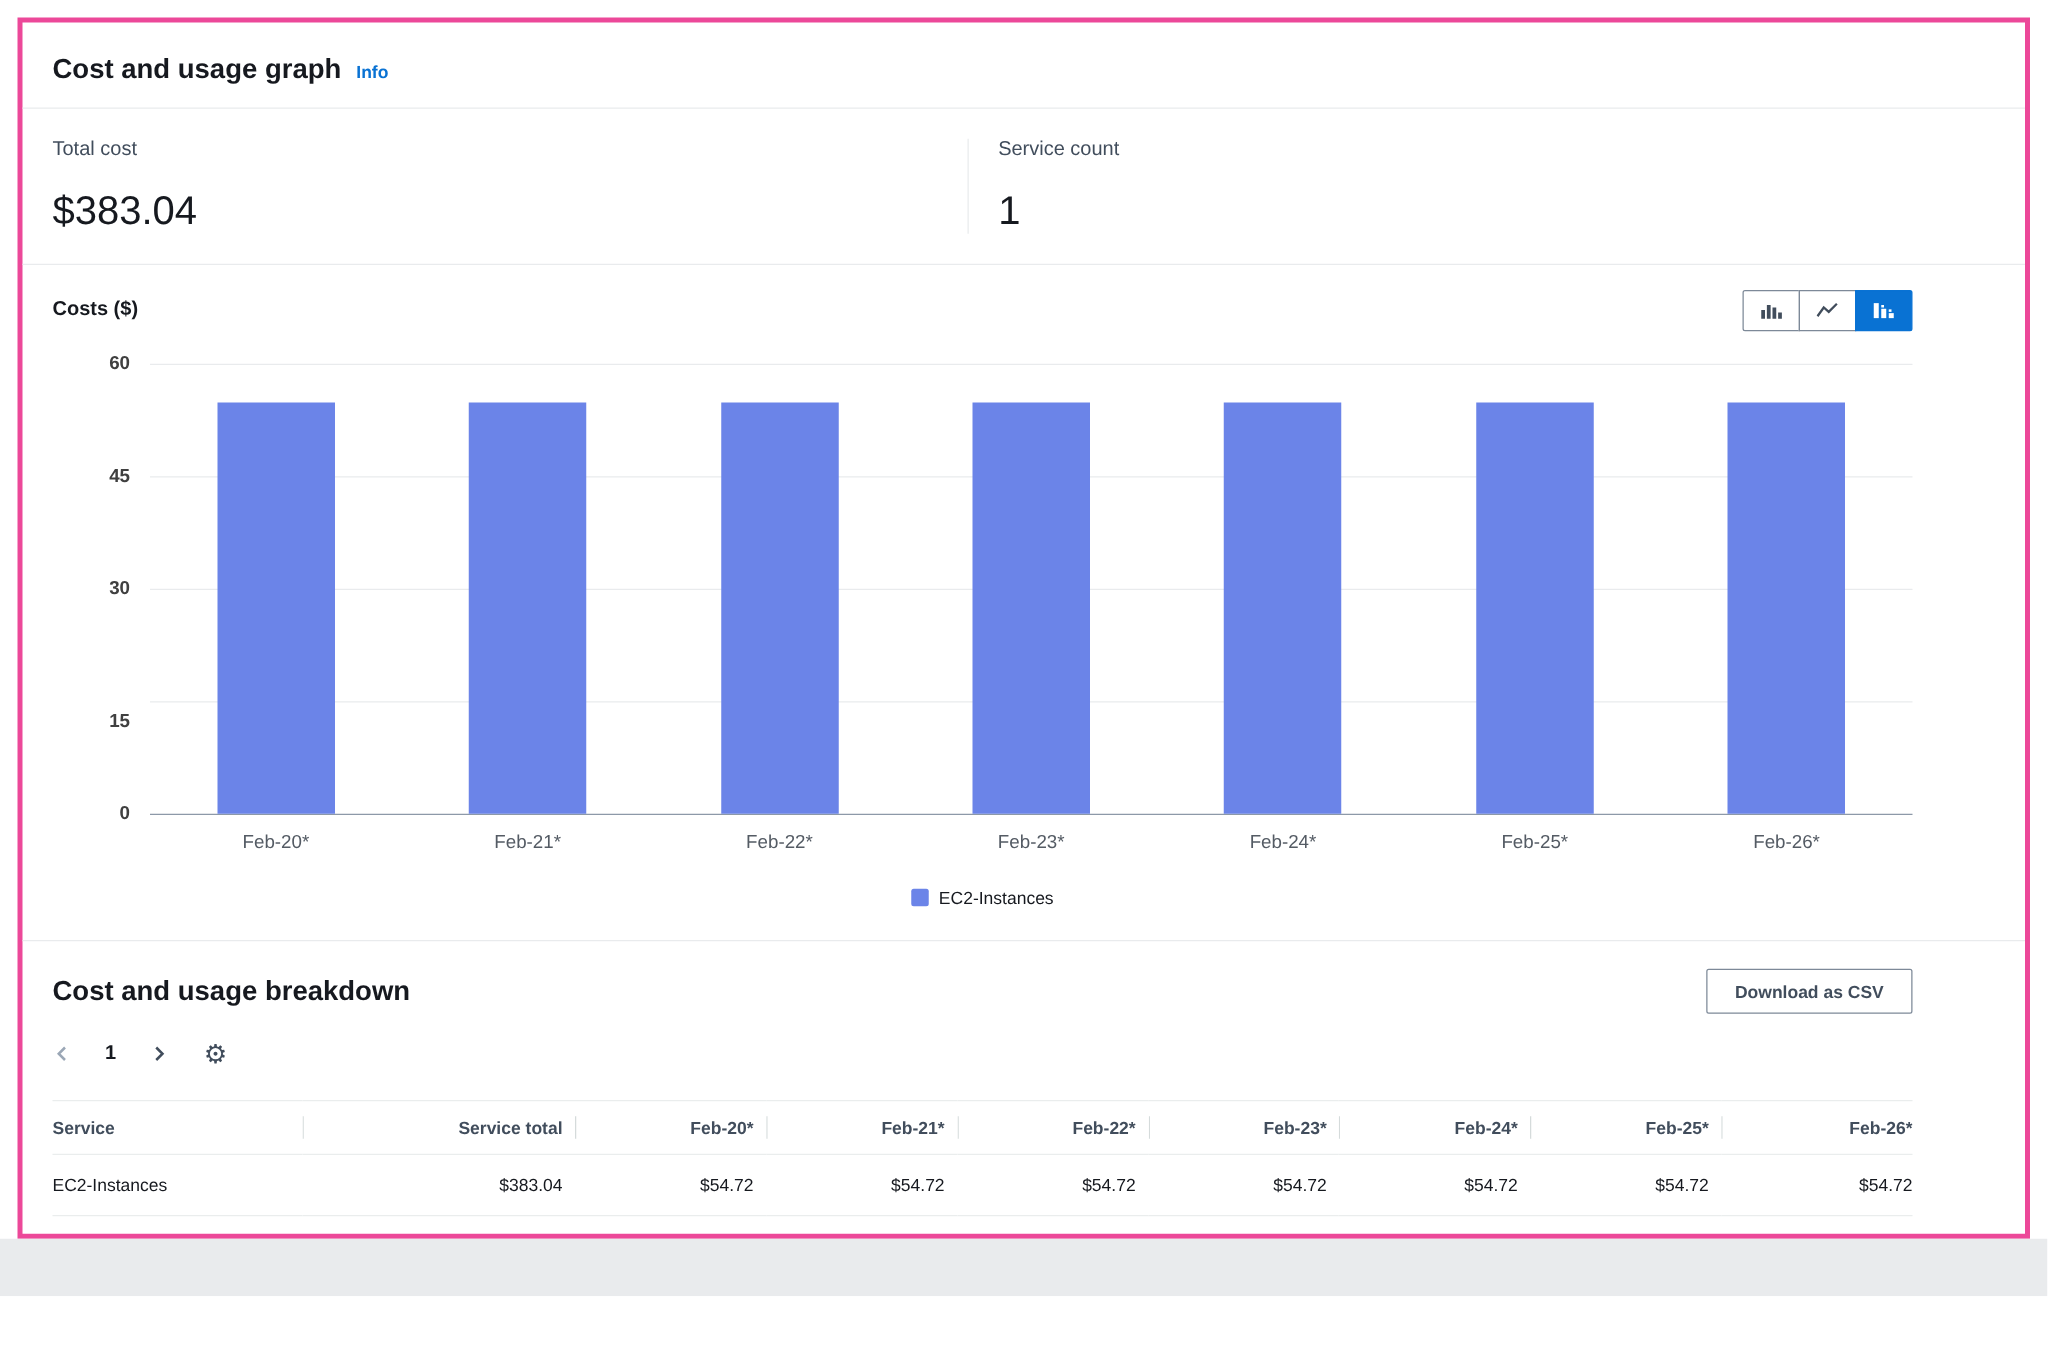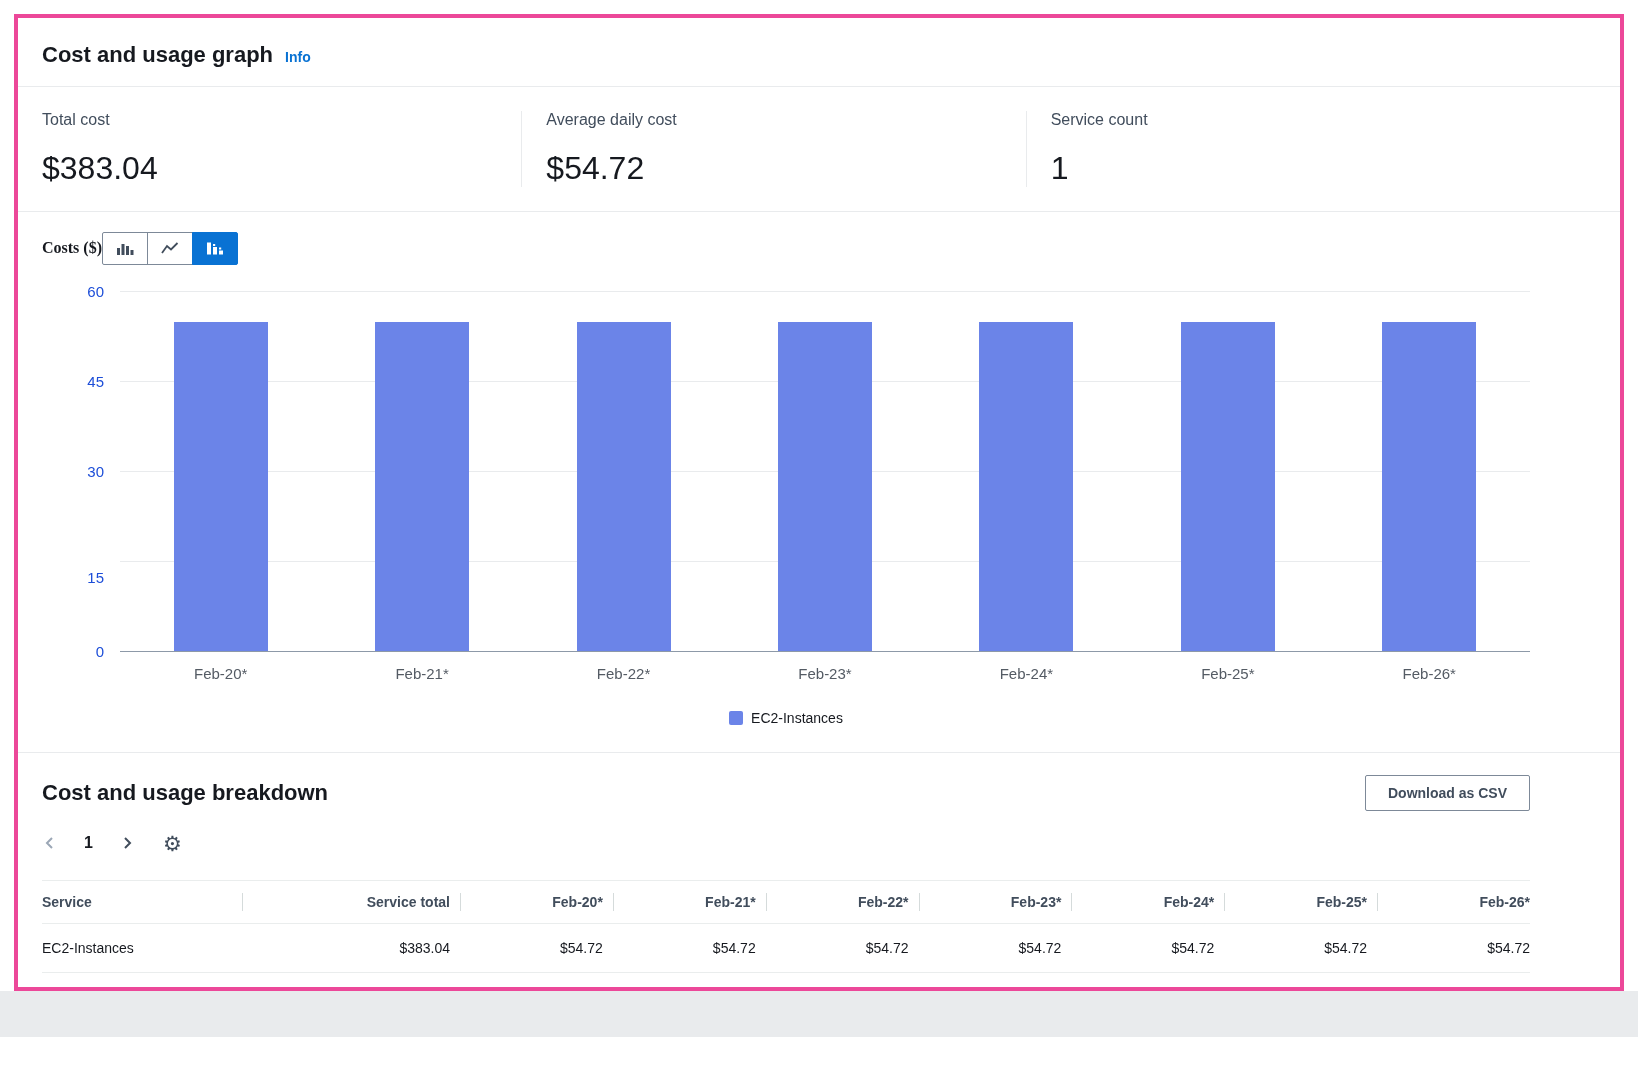--- a/index.html
+++ b/index.html
@@ -27,36 +27,36 @@
     display: flex;
     padding: 24px 90px 24px 24px;
     border-bottom: 1px solid #e9ebed;
   }
   .stat { flex: 1; min-width: 0; }
   .stat + .stat { border-left: 1px solid #e9ebed; padding-left: 24px; }
   .stat-label { font-size: 16px; color: #414d5c; margin-bottom: 21px; }
   .stat-value { font-size: 32px; color: #16191f; line-height: 1.15; }
   
   .chart-section { padding: 20px 90px 26px 24px; border-bottom: 1px solid #e9ebed; }
-  .chart-toolbar { display: flex; align-items: center; margin-bottom: 26px; font-family: Liberation Serif, serif; }
+  .chart-toolbar { display: flex; justify-content: space-between; align-items: center; margin-bottom: 26px; }
   .axis-title { font-size: 16px; font-weight: 700; color: #16191f; }
   .seg-group { display: flex; }
   .seg-btn {
     width: 46px; height: 33px; display: flex; align-items: center; justify-content: center;
     background: #fff; border: 1px solid #7d8998; color: #414d5c;
     margin-left: -1px; cursor: pointer; padding: 0; position: relative;
   }
   .seg-btn:first-child { margin-left: 0; border-radius: 2px 0 0 2px; }
   .seg-btn:last-child { border-radius: 0 2px 2px 0; }
   .seg-btn.selected { background: #0972d3; border-color: #0972d3; color: #fff; z-index: 1; }
   .chart-wrap { display: flex; }
   .y-axis { position: relative; width: 78px; height: 360px; flex: none; }
   .y-tick {
     position: absolute; right: 16px; transform: translateY(-50%);
-    font-size: 15px; color: #1d4ed8;
+    font-size: 15px; color: #404040; font-weight: bold;
   }
   .plot-col { flex: 1; min-width: 0; }
   .plot { position: relative; height: 360px; }
   .gridlines { position: absolute; inset: 0; }
   .gridline { position: absolute; left: 0; right: 0; height: 1px; background: #e9ebed; }
   .gridline.zero { background: #8d99a8; }
   .bars-row { position: absolute; inset: 0; display: flex; }
   .bar-slot { flex: 1; height: 100%; display: flex; align-items: flex-end; justify-content: center; }
   .bar { width: 48%; max-width: 94px; }
   .x-labels { display: flex; margin-top: 14px; }
@@ -115,24 +115,20 @@
 
   <div class="card-header">
     <h1 class="card-title">Cost and usage graph</h1>
     <a class="info-link">Info</a>
   </div>
 
   <div class="stats-row">
     <div class="stat">
       <div class="stat-label">Total cost</div>
       <div class="stat-value">$383.04</div>
-    </div>
-    <div class="stat">
-      <div class="stat-label">Average daily cost</div>
-      <div class="stat-value">$54.72</div>
     </div>
     <div class="stat">
       <div class="stat-label">Service count</div>
       <div class="stat-value">1</div>
     </div>
   </div>
 
   <div class="chart-section">
     <div class="chart-toolbar">
       <div class="axis-title">Costs ($)</div>

